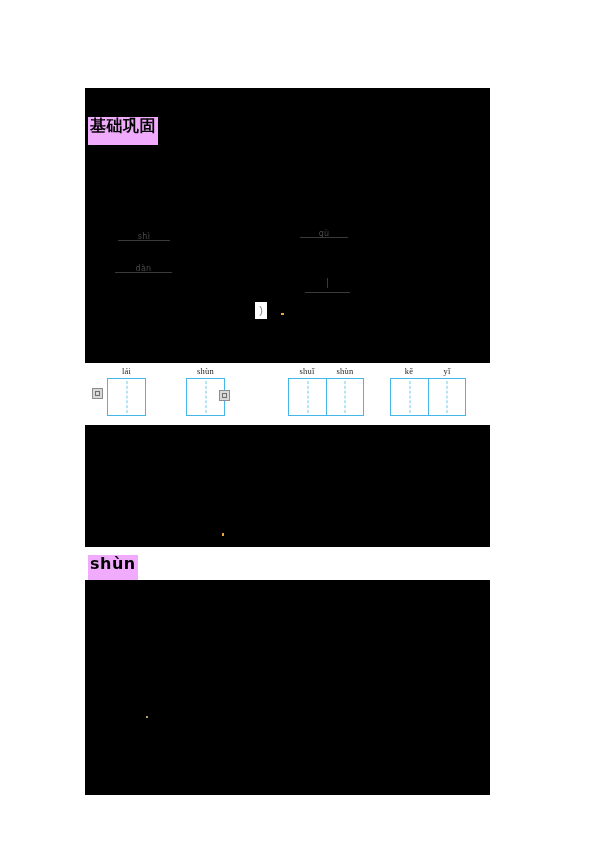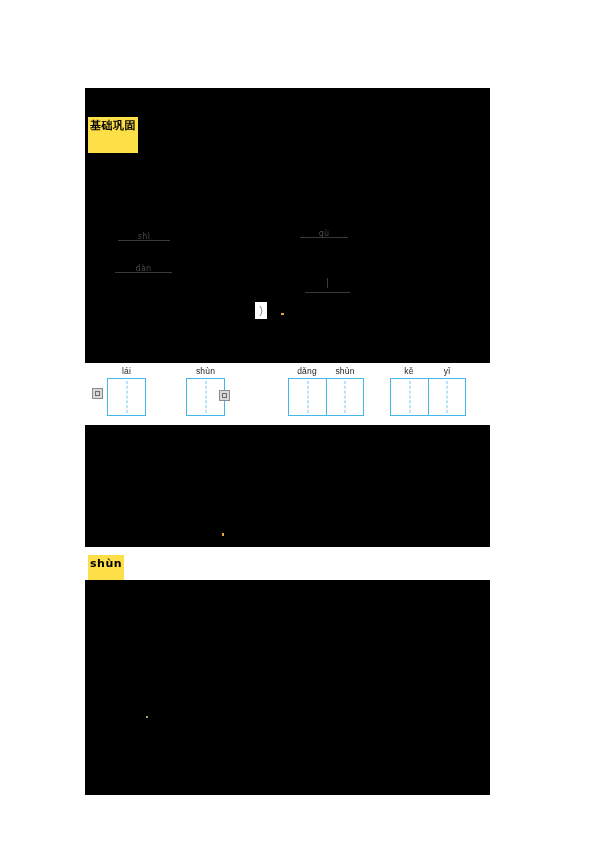--- a/index.html
+++ b/index.html
@@ -25,28 +25,28 @@
 
   
   .redact {
     position: absolute;
     background: #000000;
   }
 
   
   .heading {
     position: absolute;
-    background: #fde047;
+    background: #f0abfc;
     color: #000000;
     font-family: "DejaVu Sans", sans-serif;
     font-weight: bold;
-    font-size: 11px;
+    font-size: 16px;
     line-height: 15px;
     letter-spacing: 0.5px;
-    padding: 1px 2px 20px 2px;
+    padding: 1px 2px 12px 2px;
     white-space: nowrap;
   }
 
   
   .blankline {
     position: absolute;
     border-bottom: 1px solid #3a3a3a;
     height: 14px;
     text-align: center;
   }
@@ -90,21 +90,21 @@
   .grid-group {
     position: absolute;
   }
   .grid-pinyin {
     position: absolute;
     top: 0;
     left: 0;
     right: 0;
     height: 12px;
     display: flex;
-    font-family: Liberation Sans, sans-serif;
+    font-family: Liberation Serif, serif;
     font-size: 8.5px;
     color: #1d1d1d;
     letter-spacing: 0.2px;
   }
   .grid-pinyin span {
     flex: 1 1 0;
     text-align: center;
     line-height: 12px;
   }
   .grid-boxes {
@@ -199,21 +199,21 @@
       <span>shùn</span>
     </div>
     <div class="grid-boxes">
       <div class="grid-cell"></div>
     </div>
   </div>
   <div class="ph-icon" style="left:219px; top:390px;"></div>
 
   <div class="grid-group" style="left:288px; top:365px; width:76px;">
     <div class="grid-pinyin">
-      <span>dǎng</span>
+      <span>shuǐ</span>
       <span>shùn</span>
     </div>
     <div class="grid-boxes">
       <div class="grid-cell"></div>
       <div class="grid-cell"></div>
     </div>
   </div>
 
   <div class="grid-group" style="left:390px; top:365px; width:76px;">
     <div class="grid-pinyin">

